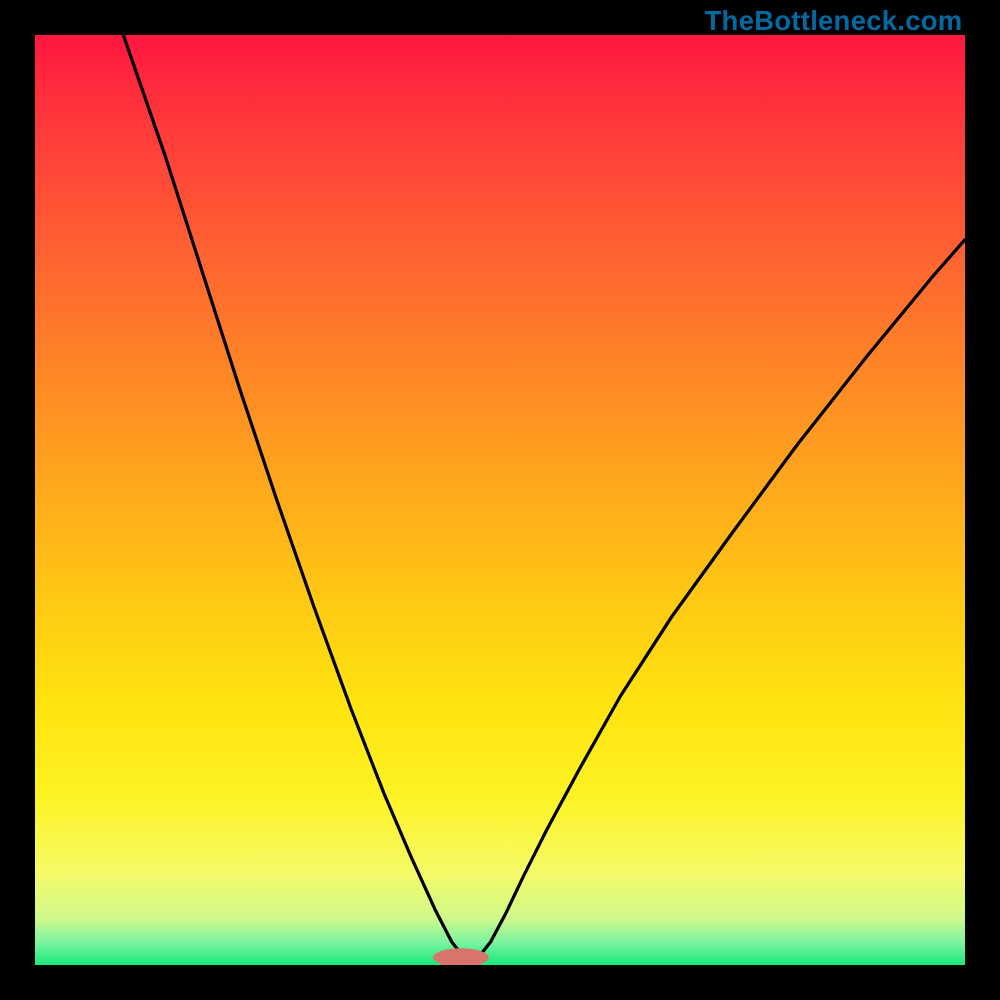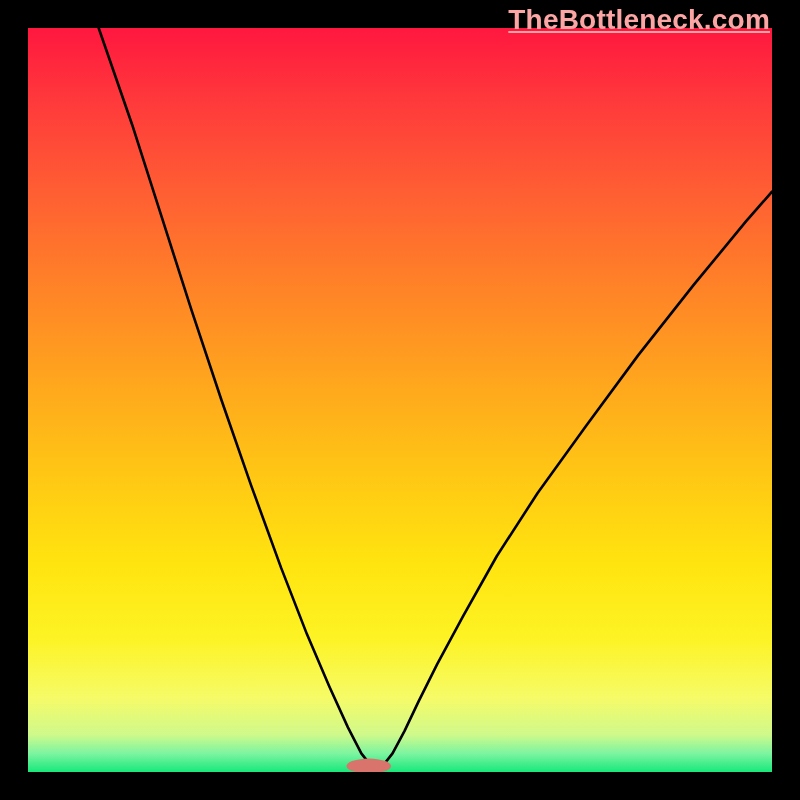--- a/index.html
+++ b/index.html
@@ -23,26 +23,25 @@
     position: absolute;
     left: 0;
     top: 0;
     width: 744px;
     height: 744px;
   }
   .watermark {
     position: absolute;
     top: 4px;
     right: 30px;
-    color: #fca5a5;
-    font-size: 28px;
+    color: #0369a1;
+    font-size: 22px;
     font-weight: 600;
     letter-spacing: 0.2px;
     z-index: 200;
-    text-decoration: underline;
   }
   svg {
     display: block;
   }
 </style>
 </head>
 <body>
 
 <div class="watermark">TheBottleneck.com</div>
 

